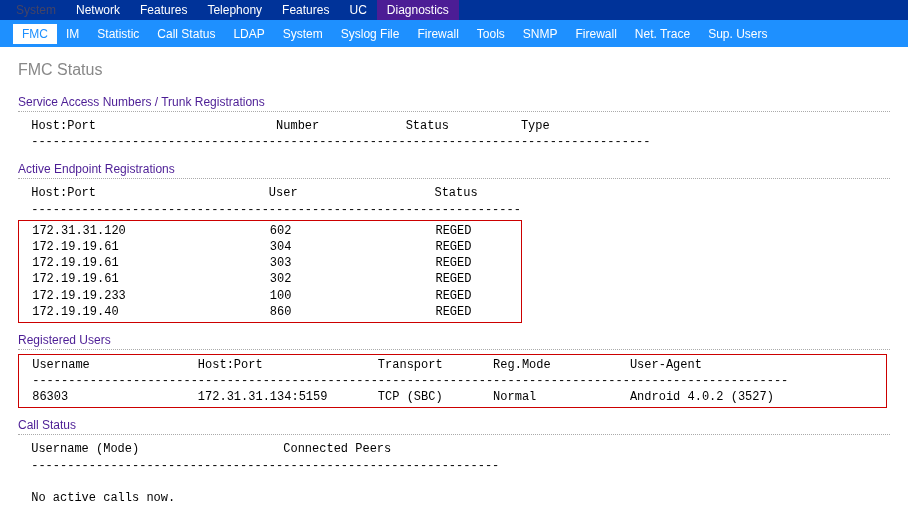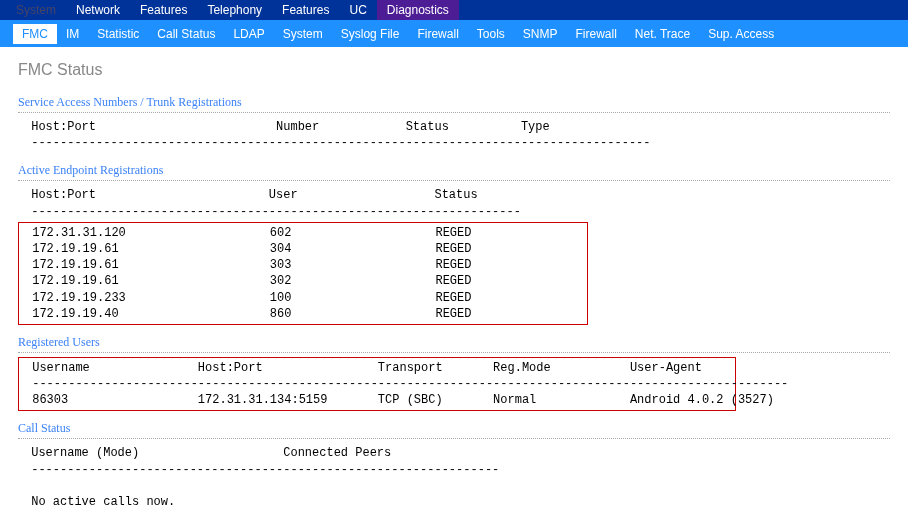--- a/index.html
+++ b/index.html
@@ -50,24 +50,23 @@
   padding: 14px 18px 10px 18px;
 }
 h1.page-title {
   font-size: 16px;
   font-weight: normal;
   color: #888;
   margin-bottom: 16px;
 }
 .section-label {
   font-size: 12px;
-  color: #3b82f6;
+  color: #4c1d95;
   margin-top: 4px;
   margin-bottom: 2px;
-  font-family: Liberation Serif, serif;
 }
 .hr-dotted {
   border: none;
   border-top: 1px dotted #aaa;
   margin: 2px 0 4px 0;
 }
 pre.block {
   font-family: "Courier New", Courier, monospace;
   font-size: 12px;
   line-height: 1.35;
@@ -98,45 +97,45 @@
     <a>Statistic</a>
     <a>Call Status</a>
     <a>LDAP</a>
     <a>System</a>
     <a>Syslog File</a>
     <a>Firewall</a>
     <a>Tools</a>
     <a>SNMP</a>
     <a>Firewall</a>
     <a>Net. Trace</a>
-    <a>Sup. Access</a>
+    <a>Sup. Users</a>
   </div>
 
 <div class="content">
   <h1 class="page-title">FMC Status</h1>
 
   <div class="section-label">Service Access Numbers / Trunk Registrations</div>
   <hr class="hr-dotted">
   <pre class="block" id="block-service"> Host:Port                         Number            Status          Type
  --------------------------------------------------------------------------------------</pre>
 
   <div class="section-label">Active Endpoint Registrations</div>
   <hr class="hr-dotted">
   <pre class="block" id="block-endpoint-head" style="margin-bottom:0;"> Host:Port                        User                   Status
  --------------------------------------------------------------------</pre>
-  <pre class="block redbox" id="block-endpoint-rows" style="width:570px;"> 172.31.31.120                    602                    REGED
+  <pre class="block redbox" id="block-endpoint-rows" style="width:504px;"> 172.31.31.120                    602                    REGED
  172.19.19.61                     304                    REGED
  172.19.19.61                     303                    REGED
  172.19.19.61                     302                    REGED
  172.19.19.233                    100                    REGED
  172.19.19.40                     860                    REGED</pre>
 
   <div class="section-label">Registered Users</div>
   <hr class="hr-dotted">
-  <pre class="block redbox" id="block-regusers" style="width:718px;"> Username               Host:Port                Transport       Reg.Mode           User-Agent
+  <pre class="block redbox" id="block-regusers" style="width:869px;"> Username               Host:Port                Transport       Reg.Mode           User-Agent
  ---------------------------------------------------------------------------------------------------------
  86303                  172.31.31.134:5159       TCP (SBC)       Normal             Android 4.0.2 (3527)</pre>
 
   <div class="section-label">Call Status</div>
   <hr class="hr-dotted">
   <pre class="block" id="block-calls"> Username (Mode)                    Connected Peers
  -----------------------------------------------------------------
 
  No active calls now.</pre>
 

